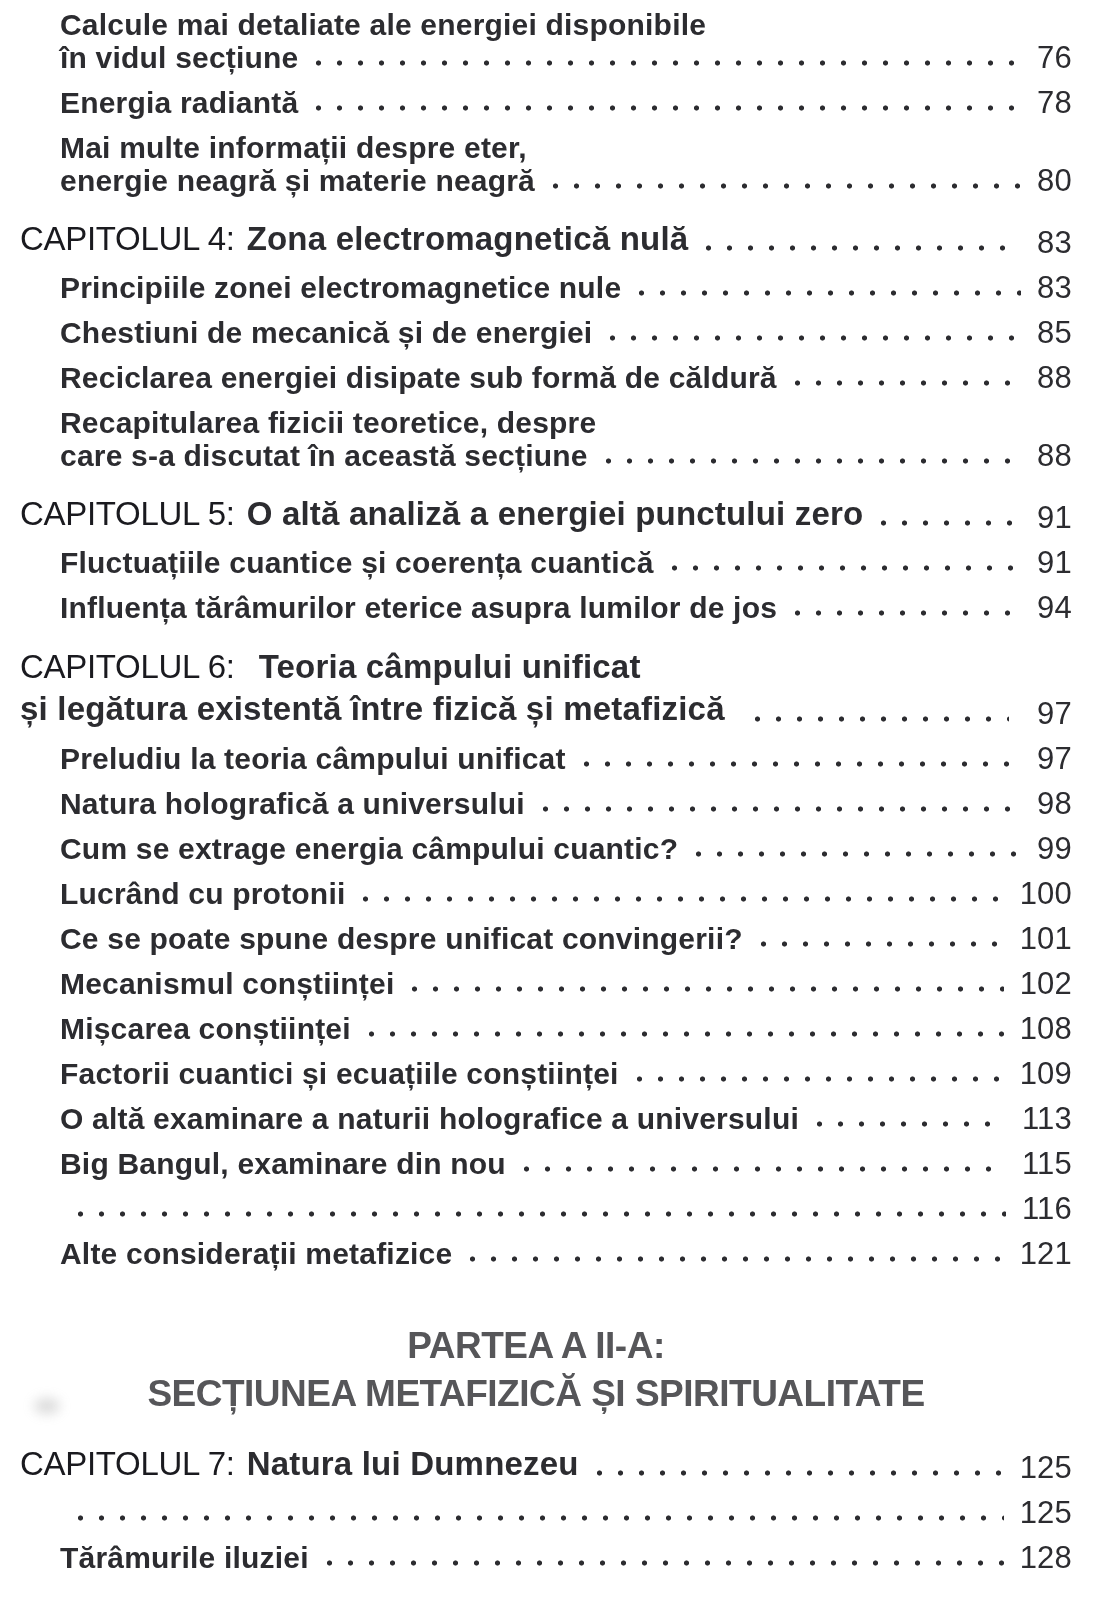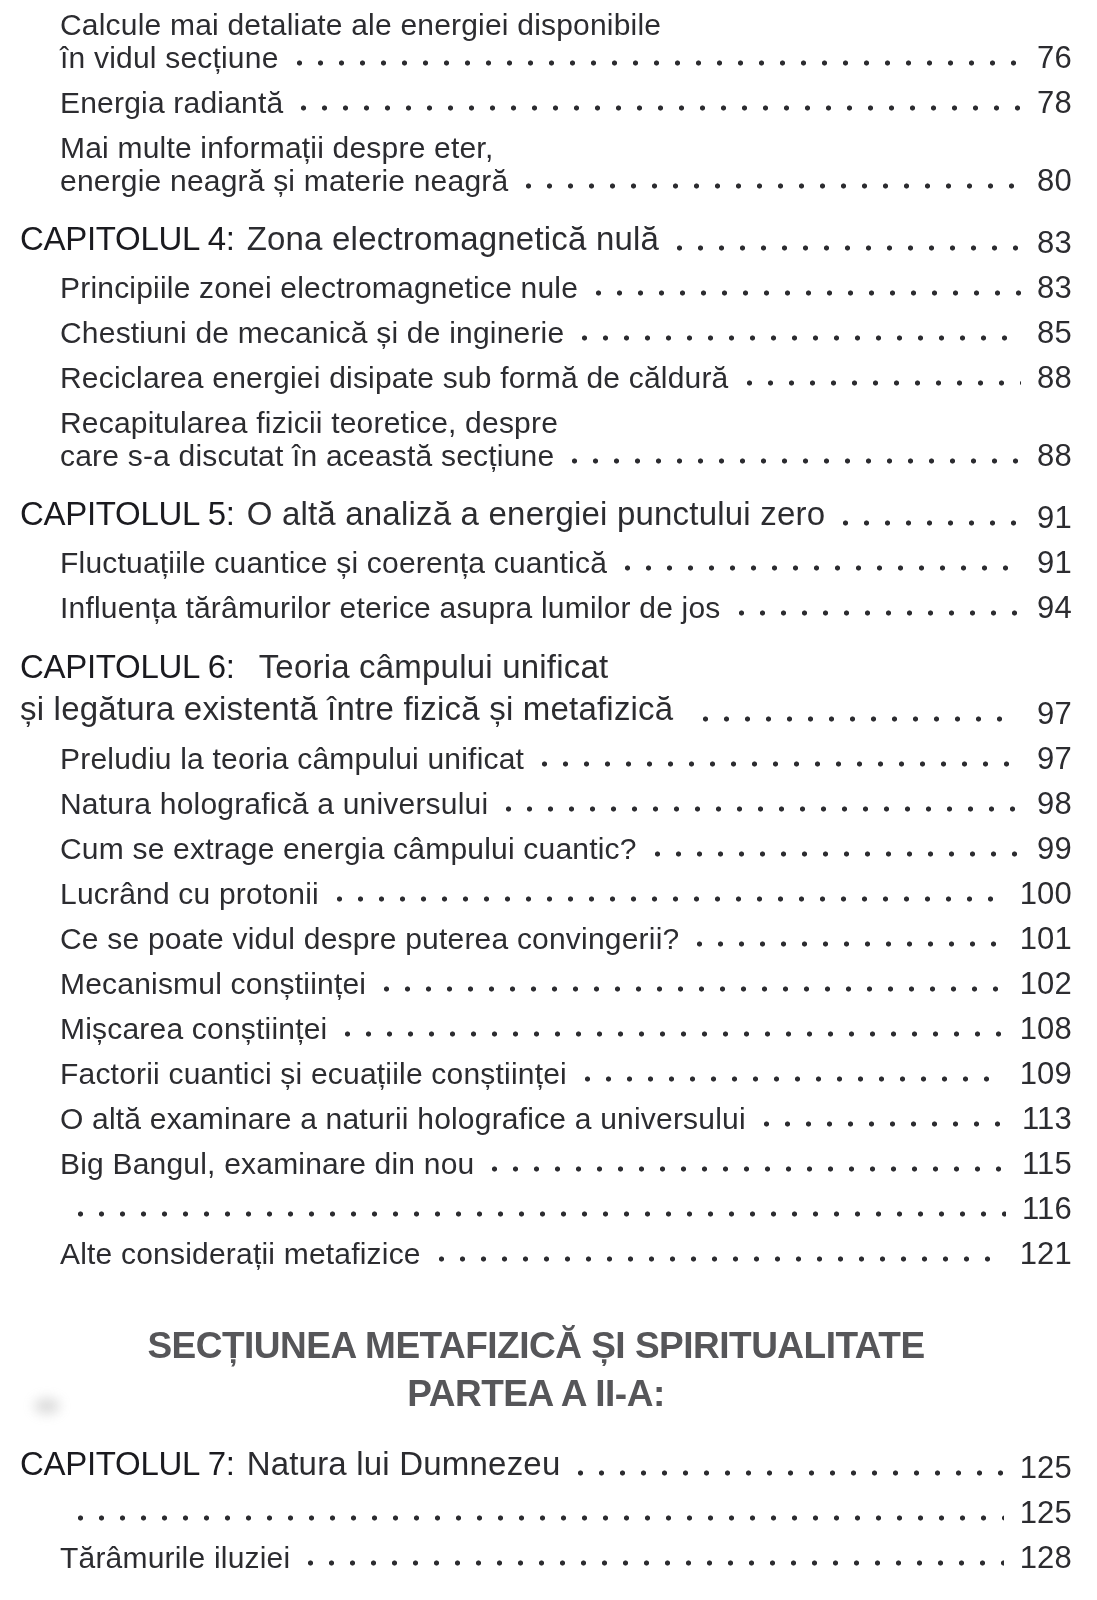--- a/index.html
+++ b/index.html
@@ -37,21 +37,21 @@
   }
   .entry.chapter2 .line { line-height: 42px; gap: 12px; }
   .entry.chapter, .entry.chapter2 { margin-top: 22px; }
   .prefix {
     font-weight: 400;
     color: var(--bold);
     letter-spacing: -0.3px;
     margin-right: 12px;
     white-space: nowrap;
   }
-  .txt { white-space: nowrap; }
+  .txt { white-space: nowrap; font-weight: bold; }
   .leader {
     flex: 1;
     height: 6px;
     margin: 0 16px 8px 10px;
     background-image: radial-gradient(circle, var(--text) 2.2px, transparent 2.9px);
     background-size: 21px 6px;
     background-position: left center;
     background-repeat: repeat-x;
     min-width: 30px;
   }
@@ -124,21 +124,21 @@
       </div>
       <div class="entry sub">
         <div class="line">
           <span class="txt">Principiile zonei electromagnetice nule</span>
           <span class="leader"></span>
           <span class="pagenum">83</span>
         </div>
       </div>
       <div class="entry sub">
         <div class="line">
-          <span class="txt">Chestiuni de mecanică și de inginerie</span>
+          <span class="txt">Chestiuni de mecanică și de energiei</span>
           <span class="leader"></span>
           <span class="pagenum">85</span>
         </div>
       </div>
       <div class="entry sub">
         <div class="line">
           <span class="txt">Reciclarea energiei disipate sub formă de căldură</span>
           <span class="leader"></span>
           <span class="pagenum">88</span>
         </div>
@@ -209,21 +209,21 @@
       </div>
       <div class="entry sub">
         <div class="line">
           <span class="txt">Lucrând cu protonii</span>
           <span class="leader"></span>
           <span class="pagenum">100</span>
         </div>
       </div>
       <div class="entry sub">
         <div class="line">
-          <span class="txt">Ce se poate vidul despre puterea convingerii?</span>
+          <span class="txt">Ce se poate spune despre unificat convingerii?</span>
           <span class="leader"></span>
           <span class="pagenum">101</span>
         </div>
       </div>
       <div class="entry sub">
         <div class="line">
           <span class="txt">Mecanismul conștiinței</span>
           <span class="leader"></span>
           <span class="pagenum">102</span>
         </div>
@@ -263,22 +263,22 @@
         </div>
       </div>
       <div class="entry sub">
         <div class="line">
           <span class="txt">Alte considerații metafizice</span>
           <span class="leader"></span>
           <span class="pagenum">121</span>
         </div>
       </div>
       <div class="part-block">
+        <div class="part-line">PARTEA A II-A:</div>
         <div class="part-line">SECȚIUNEA METAFIZICĂ ȘI SPIRITUALITATE</div>
-        <div class="part-line">PARTEA A II-A:</div>
       </div>
       <div class="entry chapter">
         <div class="line">
           <span class="prefix">CAPITOLUL 7:</span>
           <span class="txt">Natura lui Dumnezeu</span>
           <span class="leader"></span>
           <span class="pagenum">125</span>
         </div>
       </div>
       <div class="entry sub">

